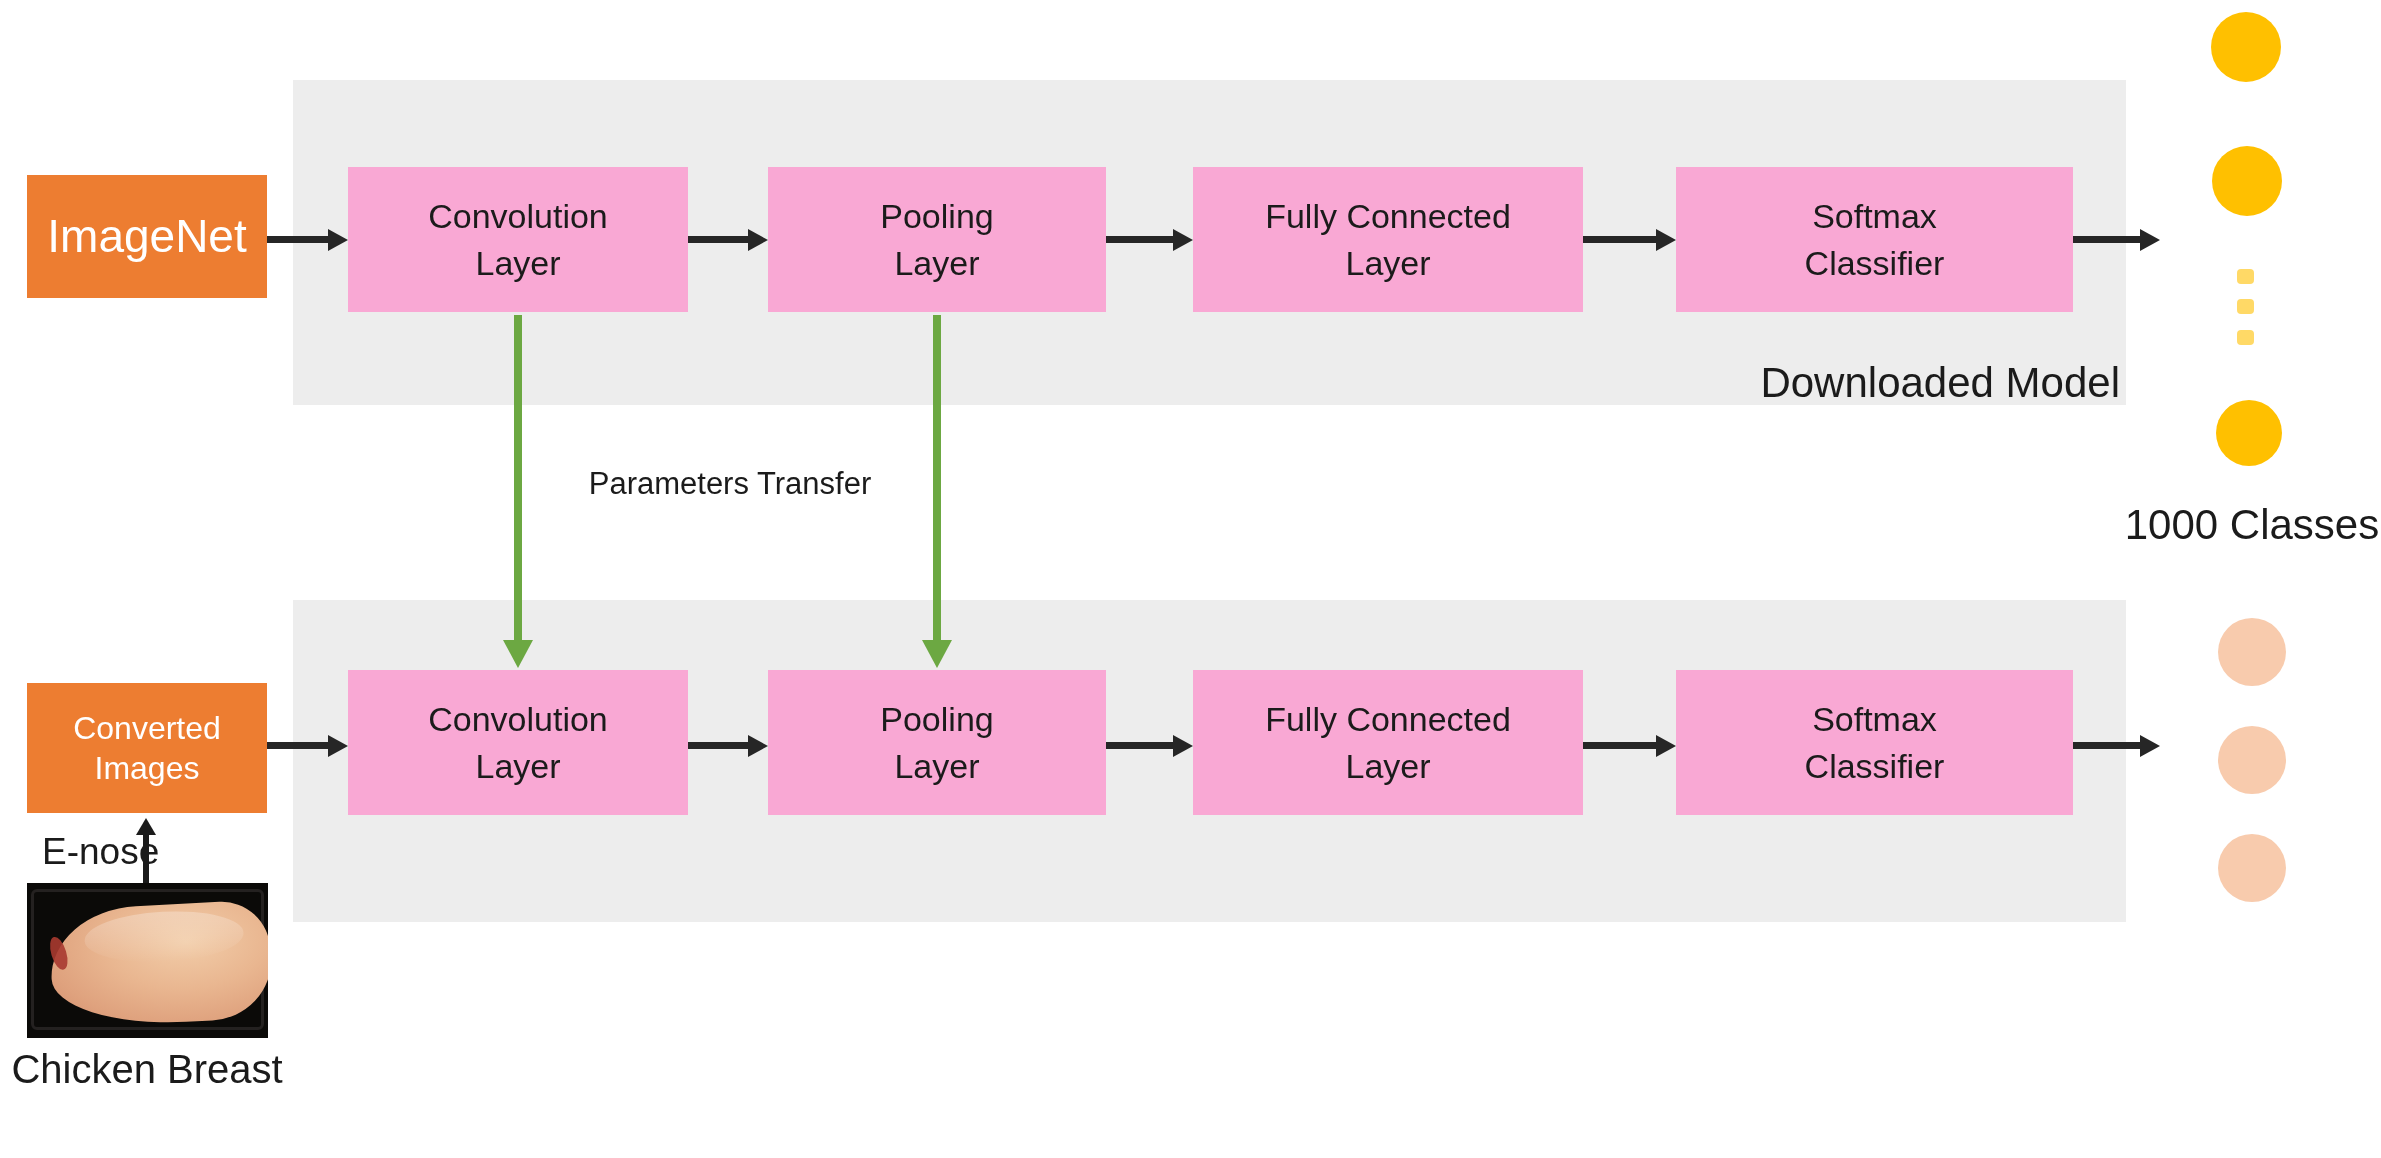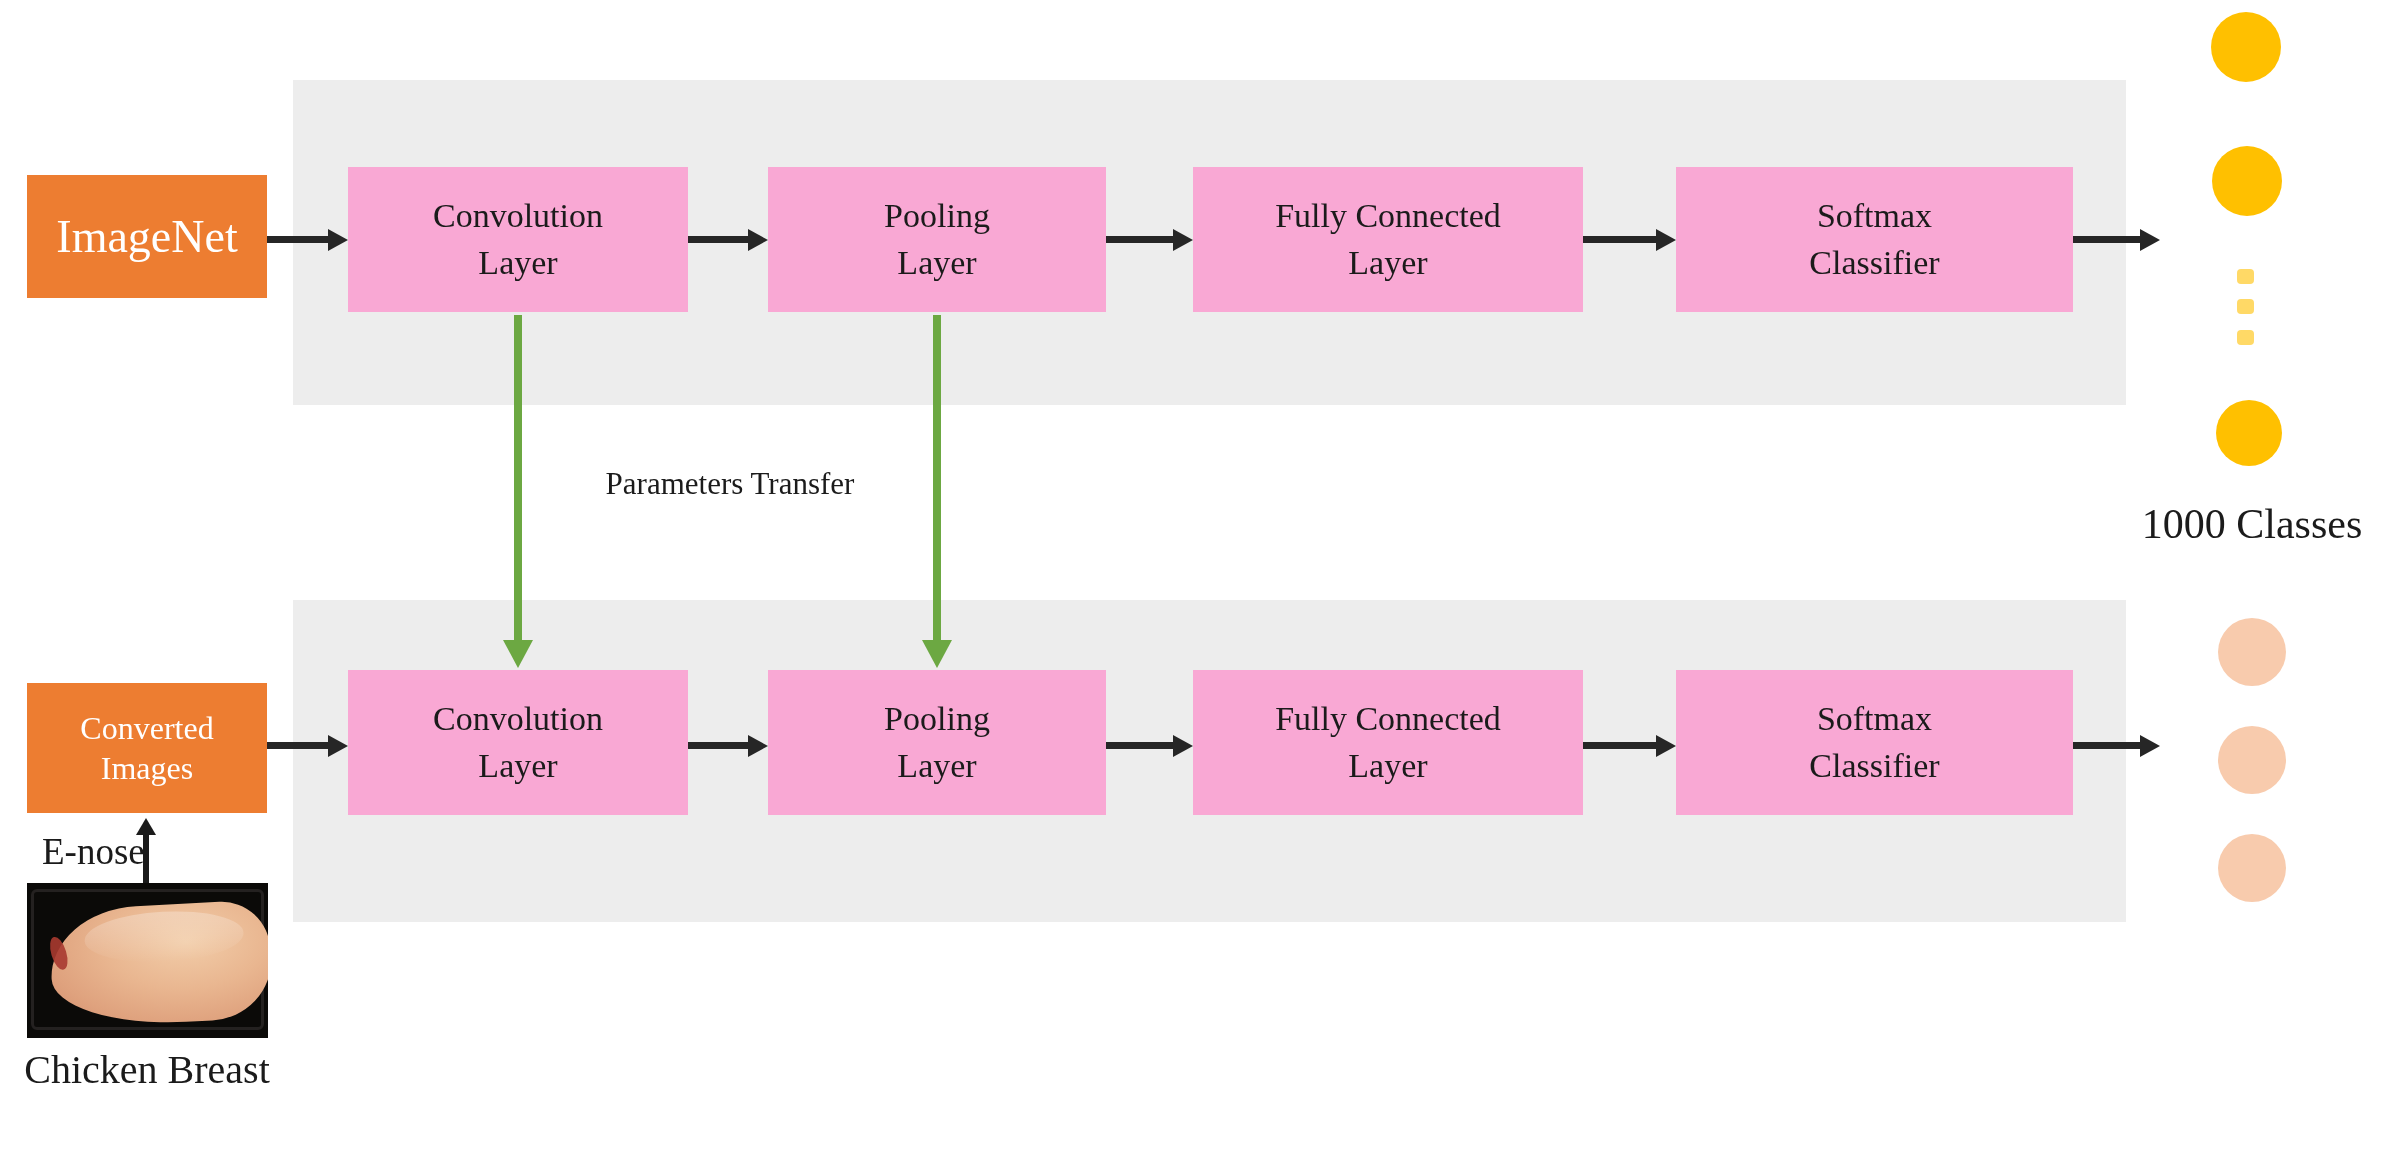--- a/index.html
+++ b/index.html
@@ -1,17 +1,17 @@
 <!DOCTYPE html>
 <html><head>
 <meta charset="utf-8">
 <style>
   html,body{margin:0;padding:0;background:#ffffff;}
   .stage{position:relative;width:2381px;height:1098px;background:#ffffff;overflow:hidden;
-         font-family:Liberation Serif, serif;color:#1b1b1b;}
+         font-family:Liberation Sans, sans-serif;color:#1b1b1b;}
   .panel{position:absolute;background:#EDEDED;}
   .box{position:absolute;display:flex;align-items:center;justify-content:center;
        text-align:center;white-space:pre-line;}
   .input-box{background:#ED7D31;color:#ffffff;font-size:46px;line-height:1.25;}
   .input-box.small{font-size:32px;}
   .layer-box{background:#f9a8d4;font-size:34px;line-height:1.38;}
   
   .harrow{position:absolute;height:7px;background:#262626;}
   .harrow::after{content:"";position:absolute;right:-20px;top:50%;transform:translateY(-50%);
        width:0;height:0;border-left:20px solid #262626;
@@ -64,20 +64,21 @@
 Layer</div>
   <div class="box layer-box" style="left:1676px;top:167px;width:397px;height:145px;">Softmax
 Classifier</div>
 
   <div class="harrow" style="left:267px;top:236px;width:61px;"></div>
   <div class="harrow" style="left:688px;top:236px;width:60px;"></div>
   <div class="harrow" style="left:1106px;top:236px;width:67px;"></div>
   <div class="harrow" style="left:1583px;top:236px;width:73px;"></div>
   <div class="harrow" style="left:2073px;top:236px;width:67px;"></div>
 
+  <div class="caption right" style="left:1700px;top:356px;width:420px;">Downloaded Model</div>
 
   <div class="varrow" style="left:514px;top:315px;height:325px;"></div>
   <div class="varrow" style="left:933px;top:315px;height:325px;"></div>
   <div class="caption" style="left:520px;top:464px;width:420px;font-size:31px;">Parameters Transfer</div>
 
   <div class="box input-box small" style="left:27px;top:683px;width:240px;height:130px;">Converted
 Images</div>
 
   <div class="box layer-box" style="left:348px;top:670px;width:340px;height:145px;">Convolution
 Layer</div>

